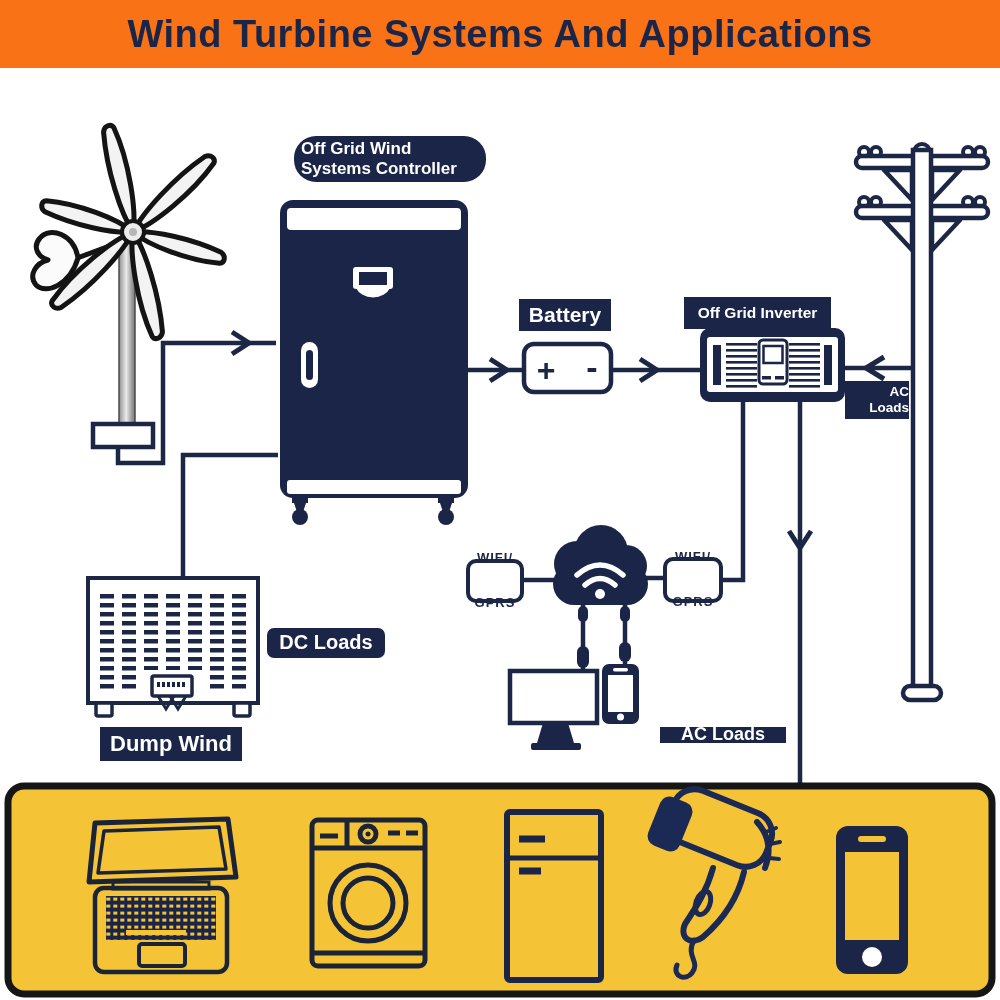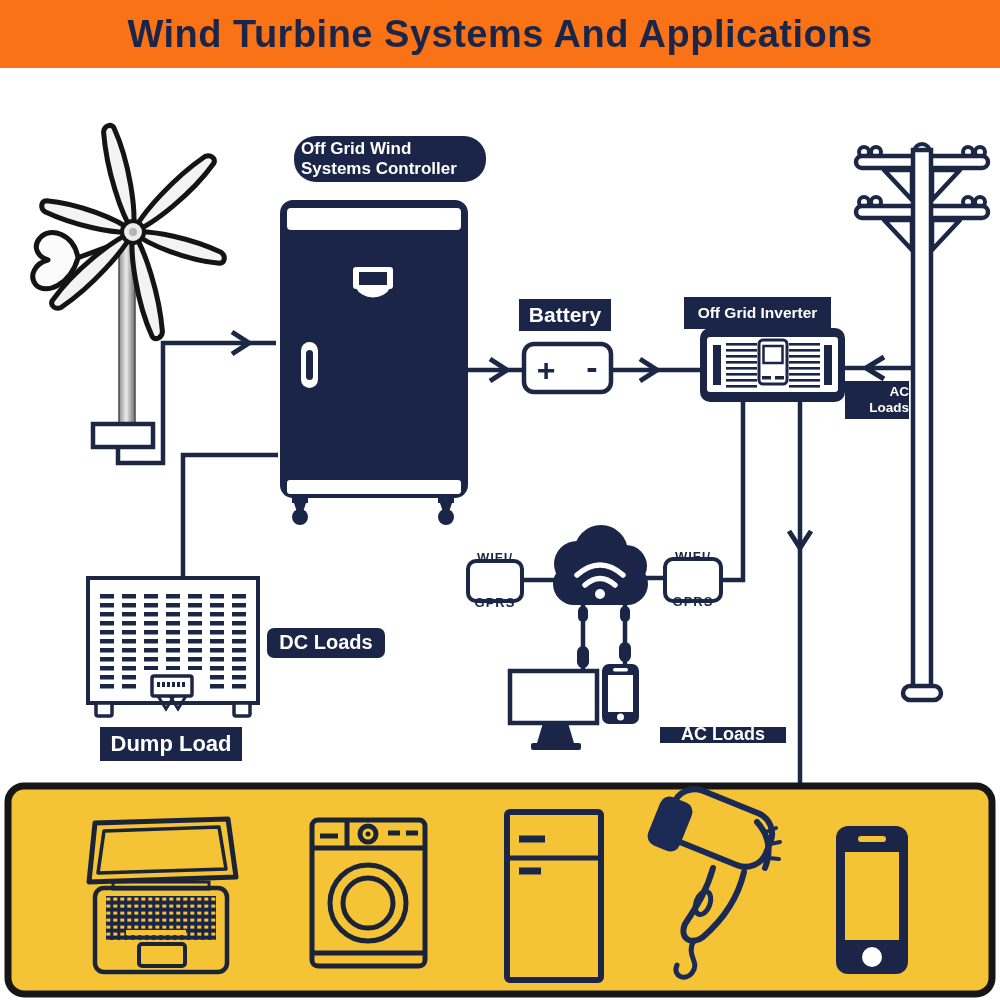--- a/index.html
+++ b/index.html
@@ -269,21 +269,21 @@
   <div class="lbl" style="left:845px;top:381px;width:64px;height:38px;font-size:13.5px;padding-left:5px;text-align:right;">
     <span>AC</span>
     <span>Loads</span>
   </div>
 
   <div class="lbl center" style="left:267px;top:628px;width:118px;height:30px;font-size:20px;border-radius:7px;">
     <span>DC Loads</span>
   </div>
 
   <div class="lbl center" style="left:100px;top:727px;width:142px;height:34px;font-size:22px;">
-    <span>Dump Load</span>
+    <span>Dump Wind</span>
   </div>
 
   <div class="lbl center" style="left:660px;top:727px;width:126px;height:16px;font-size:18px;">
     <span>AC Loads</span>
   </div>
 
   <div class="wifi" style="left:466px;top:559px;width:58px;height:44px;">
     <span>WIFI/</span>
     <span>GPRS</span>
   </div>

